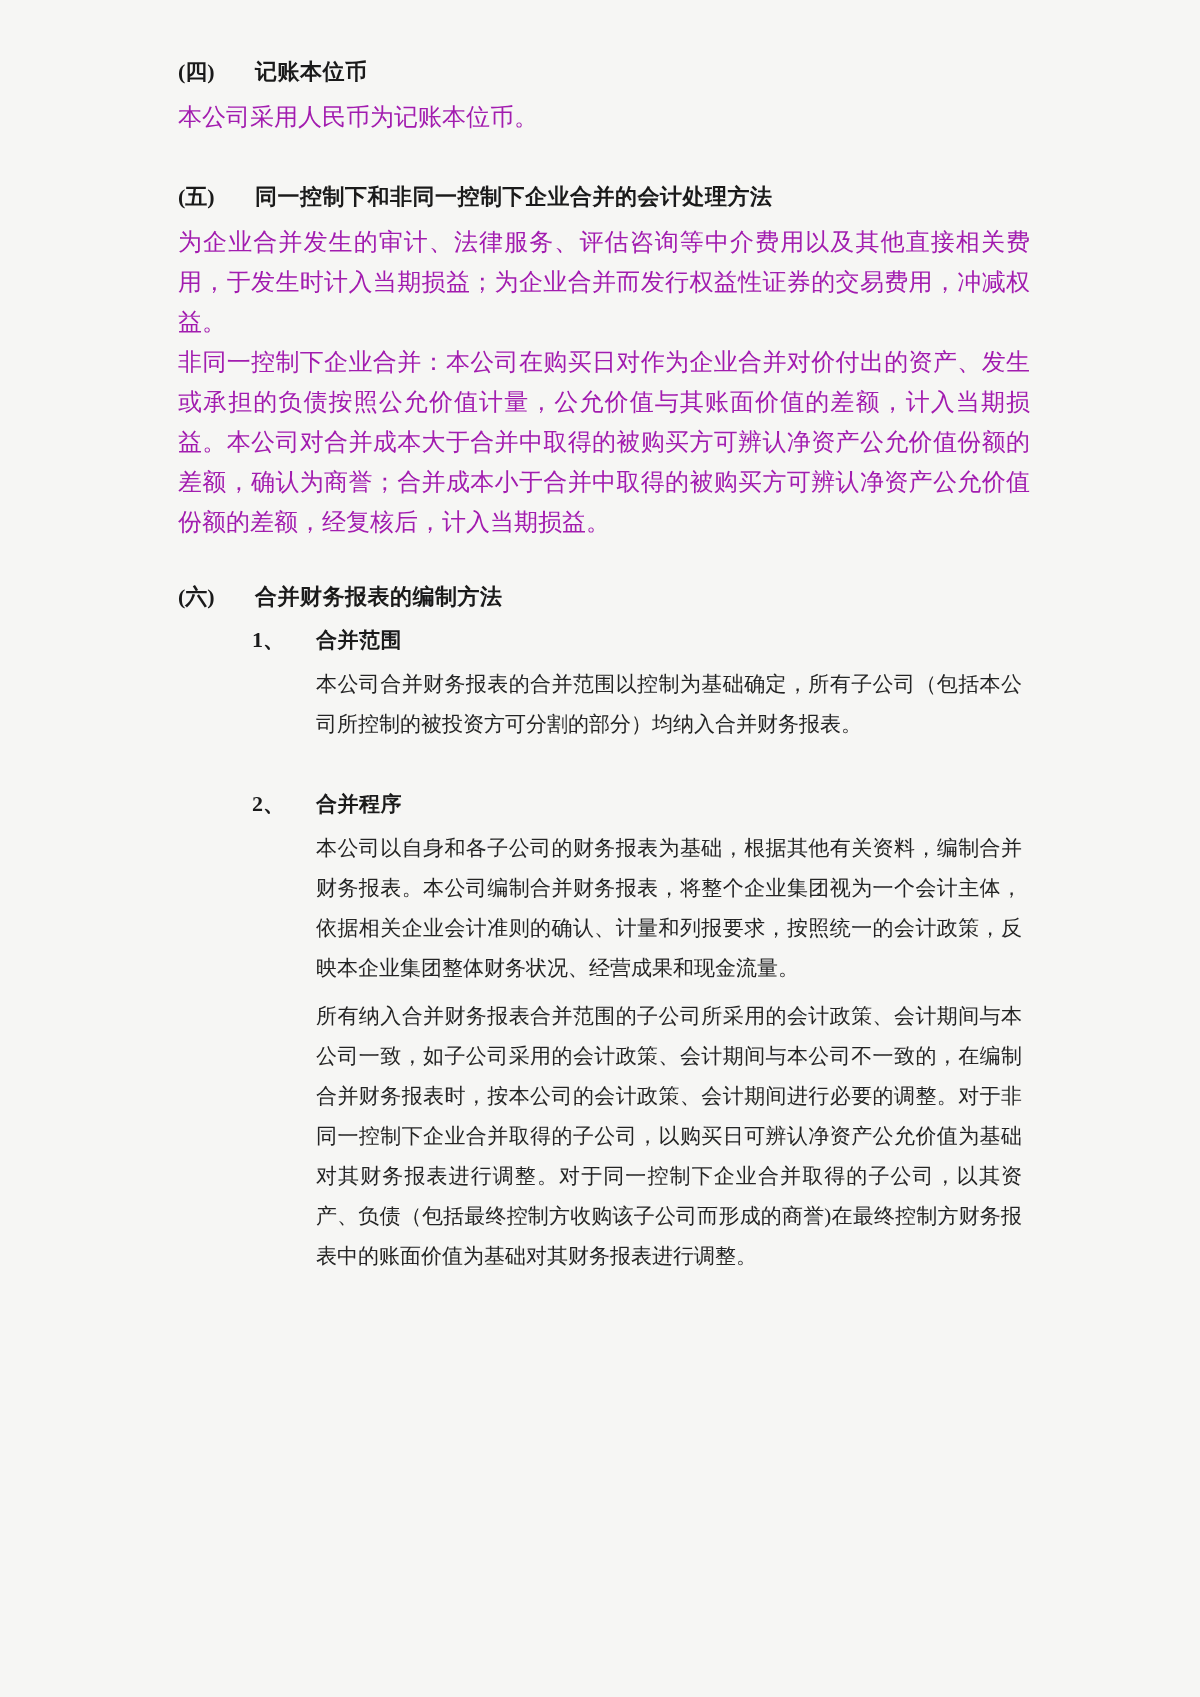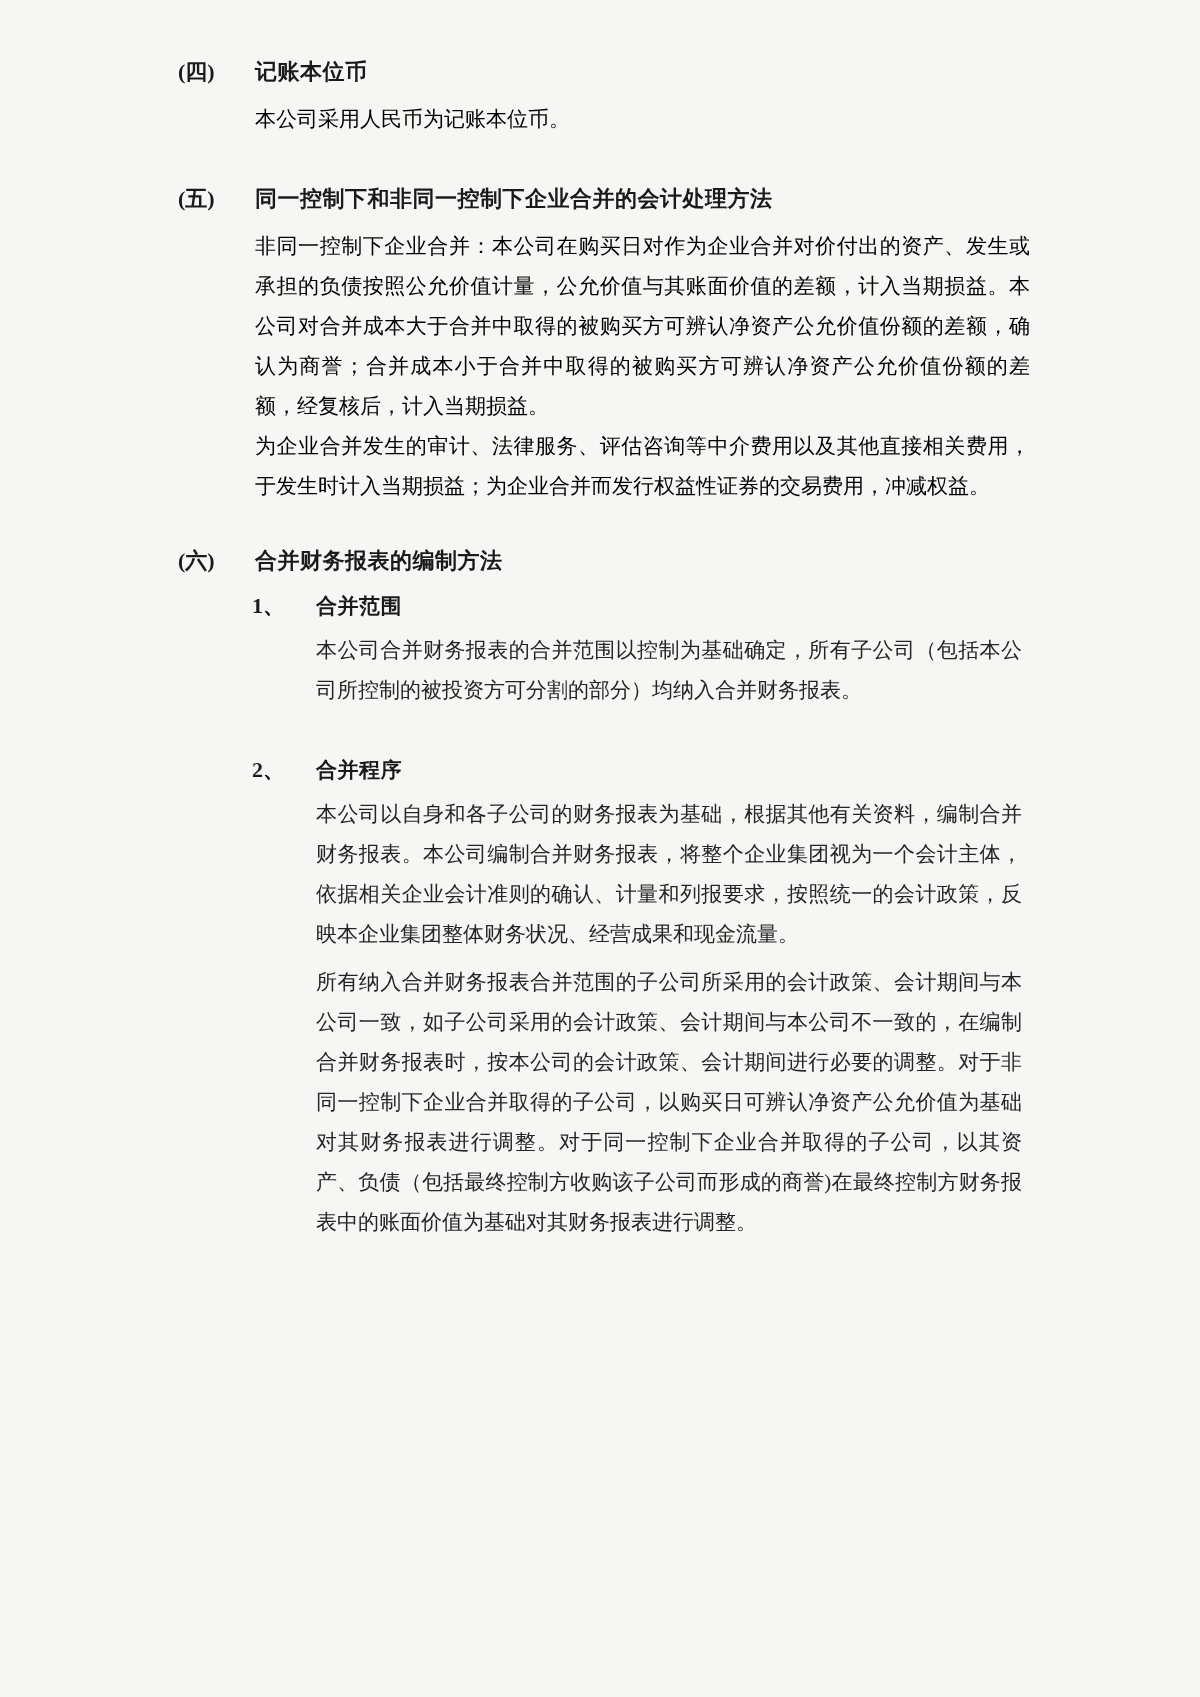--- a/index.html
+++ b/index.html
@@ -49,30 +49,28 @@
     color: #1a1a1a;
   }
   .sec-id {
     flex: 0 0 77px;
   }
   .sec-title {
     margin: 0;
     font-size: 22px;
     font-weight: bold;
     letter-spacing: 0.5px;
-    font-family: Liberation Mono, monospace;
   }
   .sec-body {
-    margin-left: 77px;
     margin-top: 9px;
-    font-size: 21px;
+    font-size: 24px;
     line-height: 40px;
     text-align: justify;
     text-align-last: left;
-    color: #000000;
+    color: #a21caf;
   }
   .sec-body p { margin: 0; }
   .section-4 { margin-top: 56px; }
   .section-5 { margin-top: 44px; }
   .section-6 { margin-top: 39px; }
   
   .subsection { margin-left: 74px; }
   .subsection-1 { margin-top: 11px; }
   .subsection-2 { margin-top: 44px; }
   .subsection-head {
@@ -117,22 +115,22 @@
         <p>本公司采用人民币为记账本位币。</p>
       </div>
     </section>
 
     <section class="section section-5">
       <div class="section-head">
         <span class="sec-id">(五)</span>
         <h2 class="sec-title">同一控制下和非同一控制下企业合并的会计处理方法</h2>
       </div>
       <div class="sec-body">
+        <p>为企业合并发生的审计、法律服务、评估咨询等中介费用以及其他直接相关费用，于发生时计入当期损益；为企业合并而发行权益性证券的交易费用，冲减权益。</p>
         <p>非同一控制下企业合并：本公司在购买日对作为企业合并对价付出的资产、发生或承担的负债按照公允价值计量，公允价值与其账面价值的差额，计入当期损益。本公司对合并成本大于合并中取得的被购买方可辨认净资产公允价值份额的差额，确认为商誉；合并成本小于合并中取得的被购买方可辨认净资产公允价值份额的差额，经复核后，计入当期损益。</p>
-        <p>为企业合并发生的审计、法律服务、评估咨询等中介费用以及其他直接相关费用，于发生时计入当期损益；为企业合并而发行权益性证券的交易费用，冲减权益。</p>
       </div>
     </section>
 
     <section class="section section-6">
       <div class="section-head">
         <span class="sec-id">(六)</span>
         <h2 class="sec-title">合并财务报表的编制方法</h2>
       </div>
 
       <div class="subsection subsection-1">

